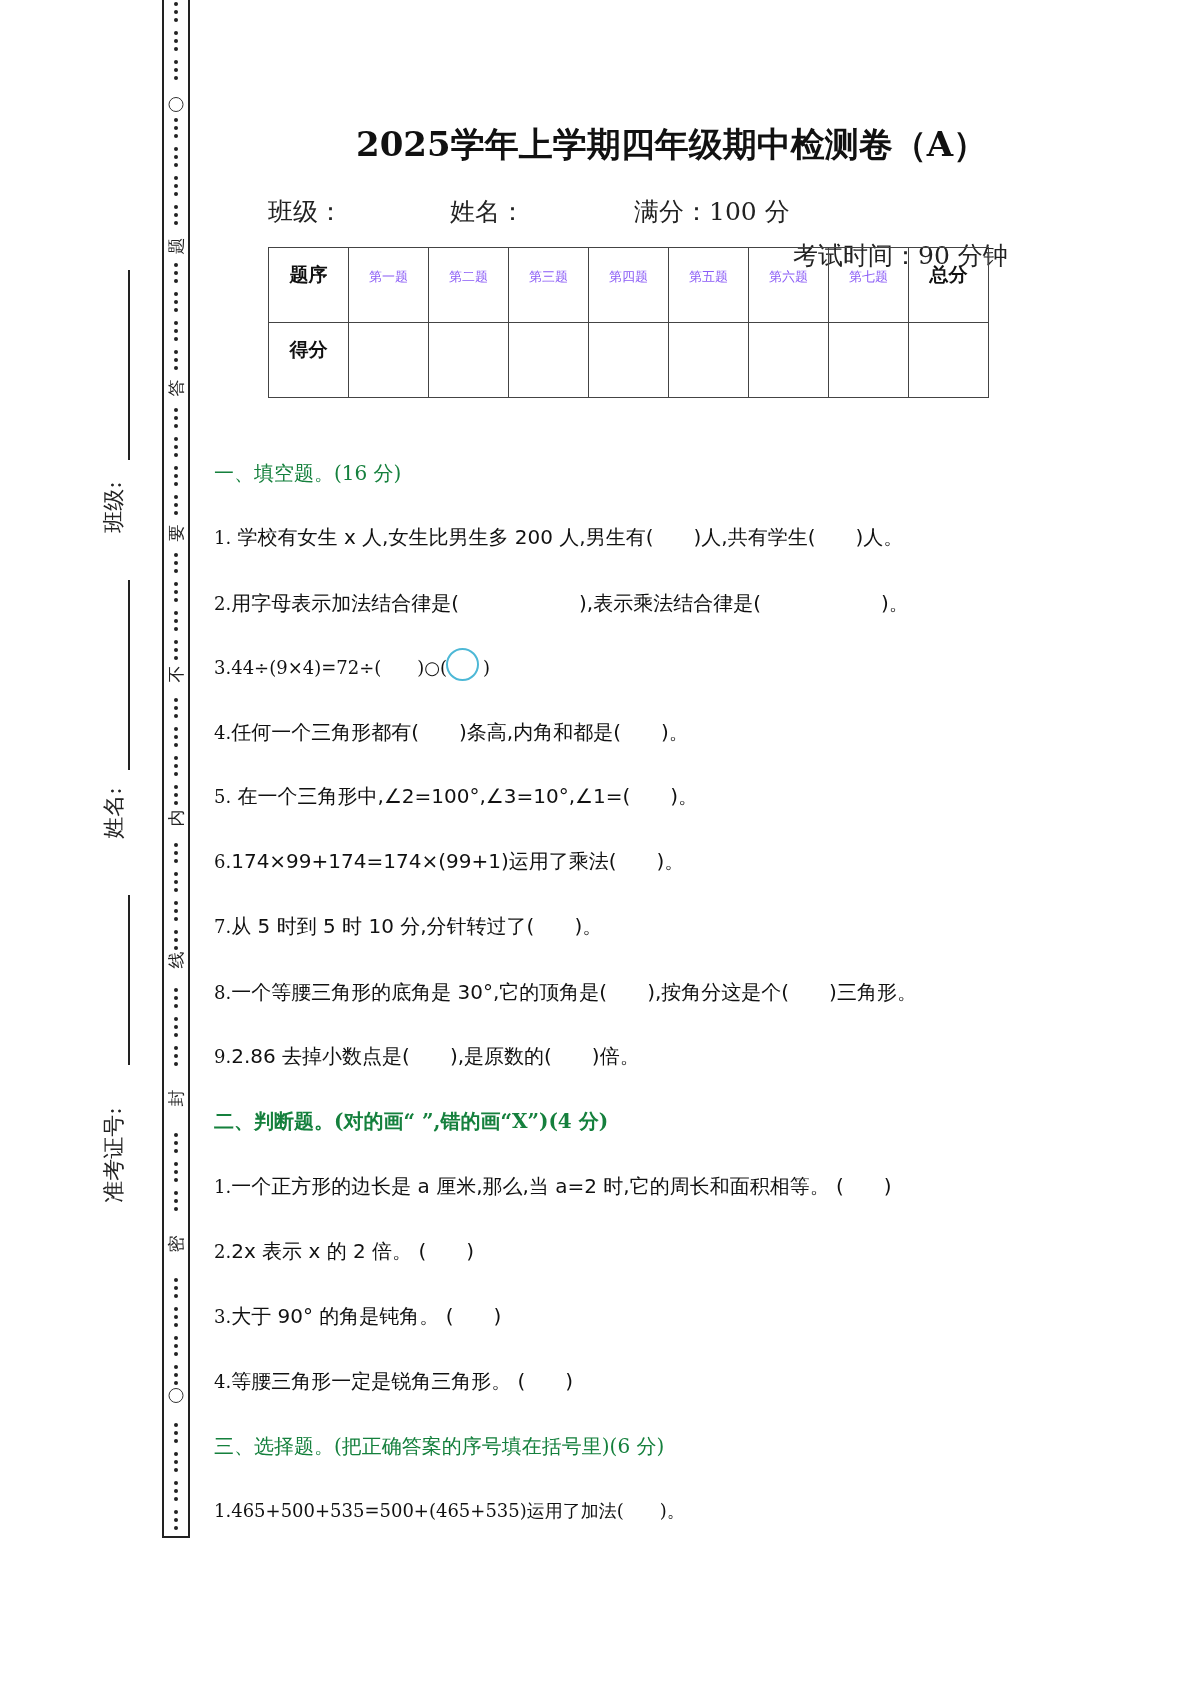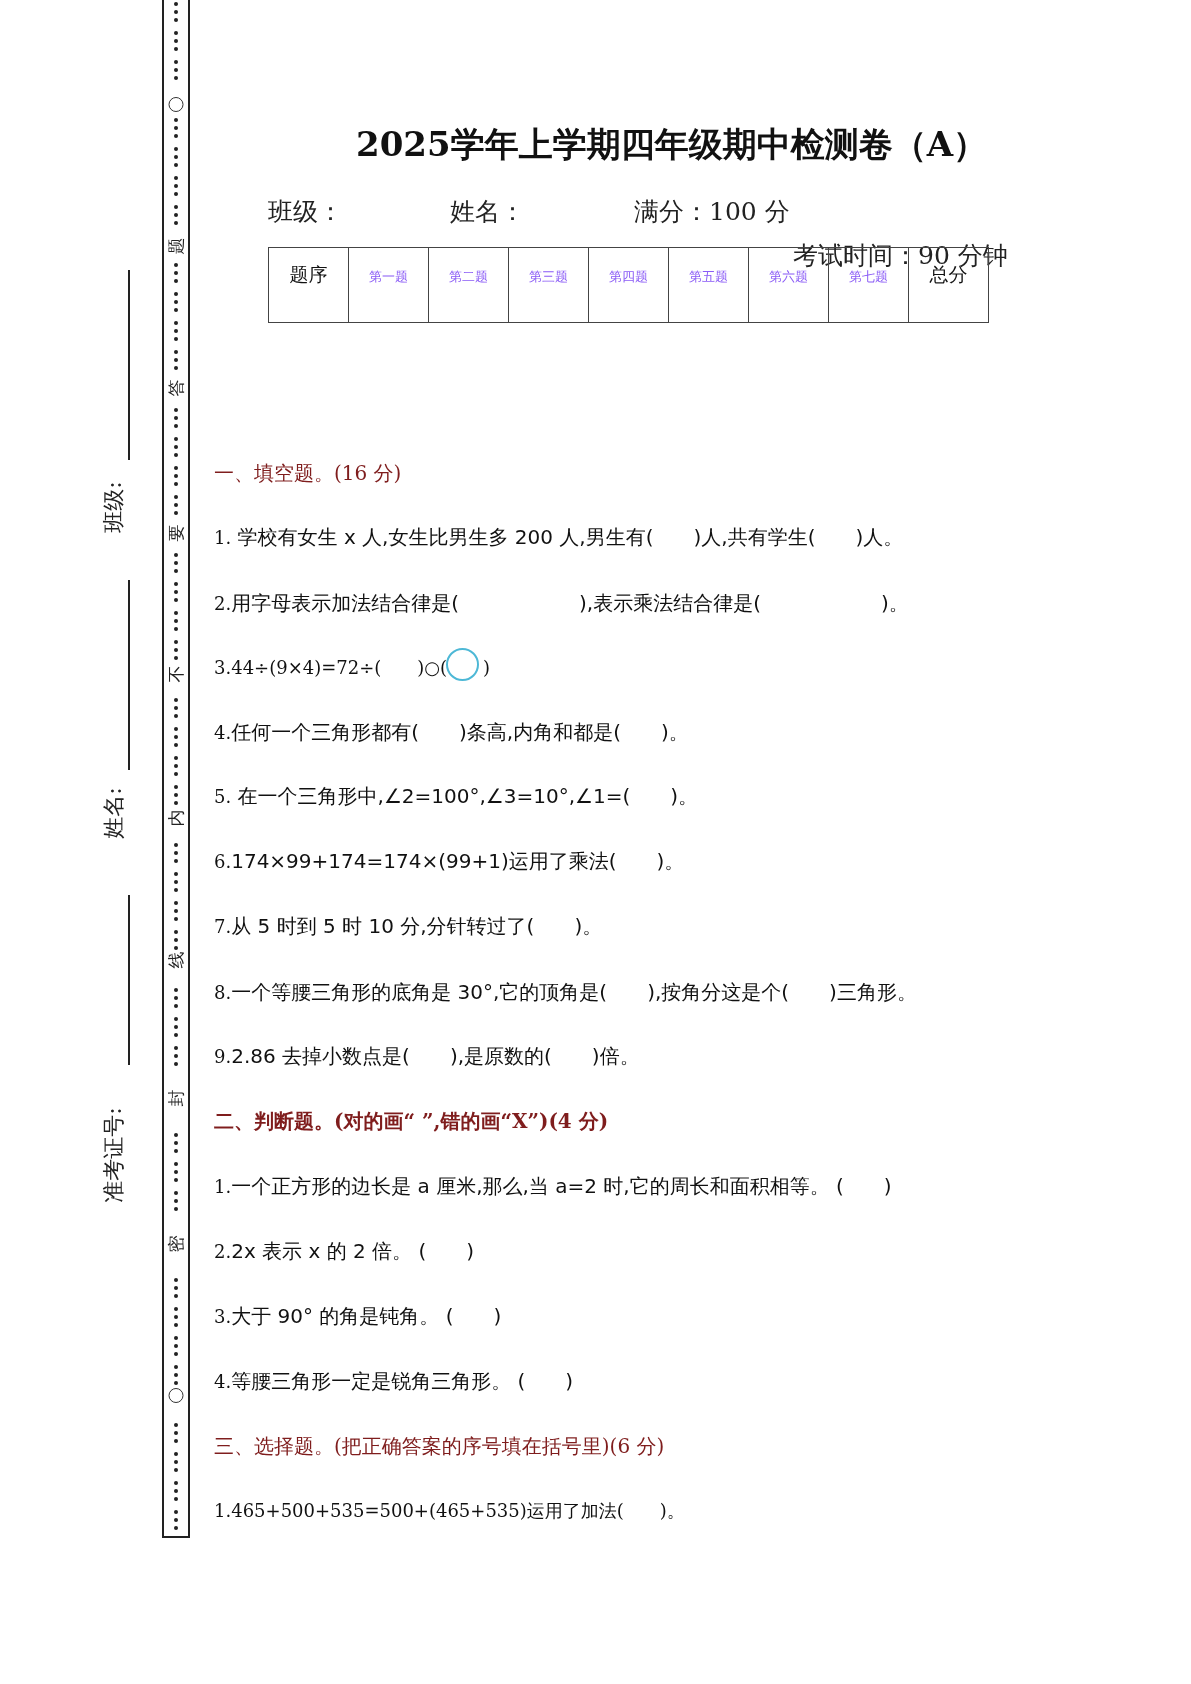--- a/index.html
+++ b/index.html
@@ -23,30 +23,30 @@
 
   
   .title { position:absolute; left:356px; top:122px; font-size:34px; font-weight:bold;
            letter-spacing:0px; white-space:nowrap; }
   .meta { position:absolute; top:195px; font-size:25px; white-space:nowrap; color:#222; }
 
   
   table.score { position:absolute; left:268px; top:247px; border-collapse:collapse; }
   table.score td { border:1.5px solid #444; width:80px; height:75px; vertical-align:top;
                    text-align:center; padding:0; box-sizing:border-box; }
-  table.score td.hd { font-family:"DejaVu Sans","Liberation Sans",sans-serif; font-weight:normal;
+  table.score td.hd { font-family:"DejaVu Sans","Liberation Sans",sans-serif; font-weight:bold;
                       font-size:19px; padding-top:14px; }
   table.score td.col { font-size:13px; color:#8b5cf6; padding-top:20px; }
 
   
   .q { position:absolute; left:214px; font-size:20px; white-space:nowrap;
        font-family:"DejaVu Sans","Liberation Sans",sans-serif; color:#111; }
   .q .num, .q .serif { font-family:"DejaVu Serif","Liberation Serif",serif; font-size:18px; }
   .sec { position:absolute; left:214px; font-size:20px; white-space:nowrap;
-         font-family:"DejaVu Serif","Liberation Serif",serif; color:#7f1d1d; }
+         font-family:"DejaVu Serif","Liberation Serif",serif; color:#15803d; }
   .marker { position:absolute; width:33px; height:33px; border:2px solid #4db8d6;
             border-radius:50%; box-sizing:border-box; }
 </style>
 </head>
 <body>
 
 <div class="strip">
   <div class="strip-inner" id="strip-inner">
       <div class="dots" style="top: 4px;">
         <i></i>
@@ -285,20 +285,31 @@
     <td class="hd">题序</td>
     <td class="col">第一题</td>
     <td class="col">第二题</td>
     <td class="col">第三题</td>
     <td class="col">第四题</td>
     <td class="col">第五题</td>
     <td class="col">第六题</td>
     <td class="col">第七题</td>
     <td class="hd">总分</td>
   </tr>
+  <tr>
+    <td class="hd">得分</td>
+    <td></td>
+    <td></td>
+    <td></td>
+    <td></td>
+    <td></td>
+    <td></td>
+    <td></td>
+    <td></td>
+  </tr>
 </tbody>
   </table>
 
 <div class="sec" style="top:460px;">一、填空题。(16 分)</div>
 
 <div class="q" style="top:524px;">
   <span class="num">1.</span>
   <span>学校有女生 x 人,女生比男生多 200 人,男生有(　　)人,共有学生(　　)人。</span>
 </div>
 <div class="q" style="top:590px;">

